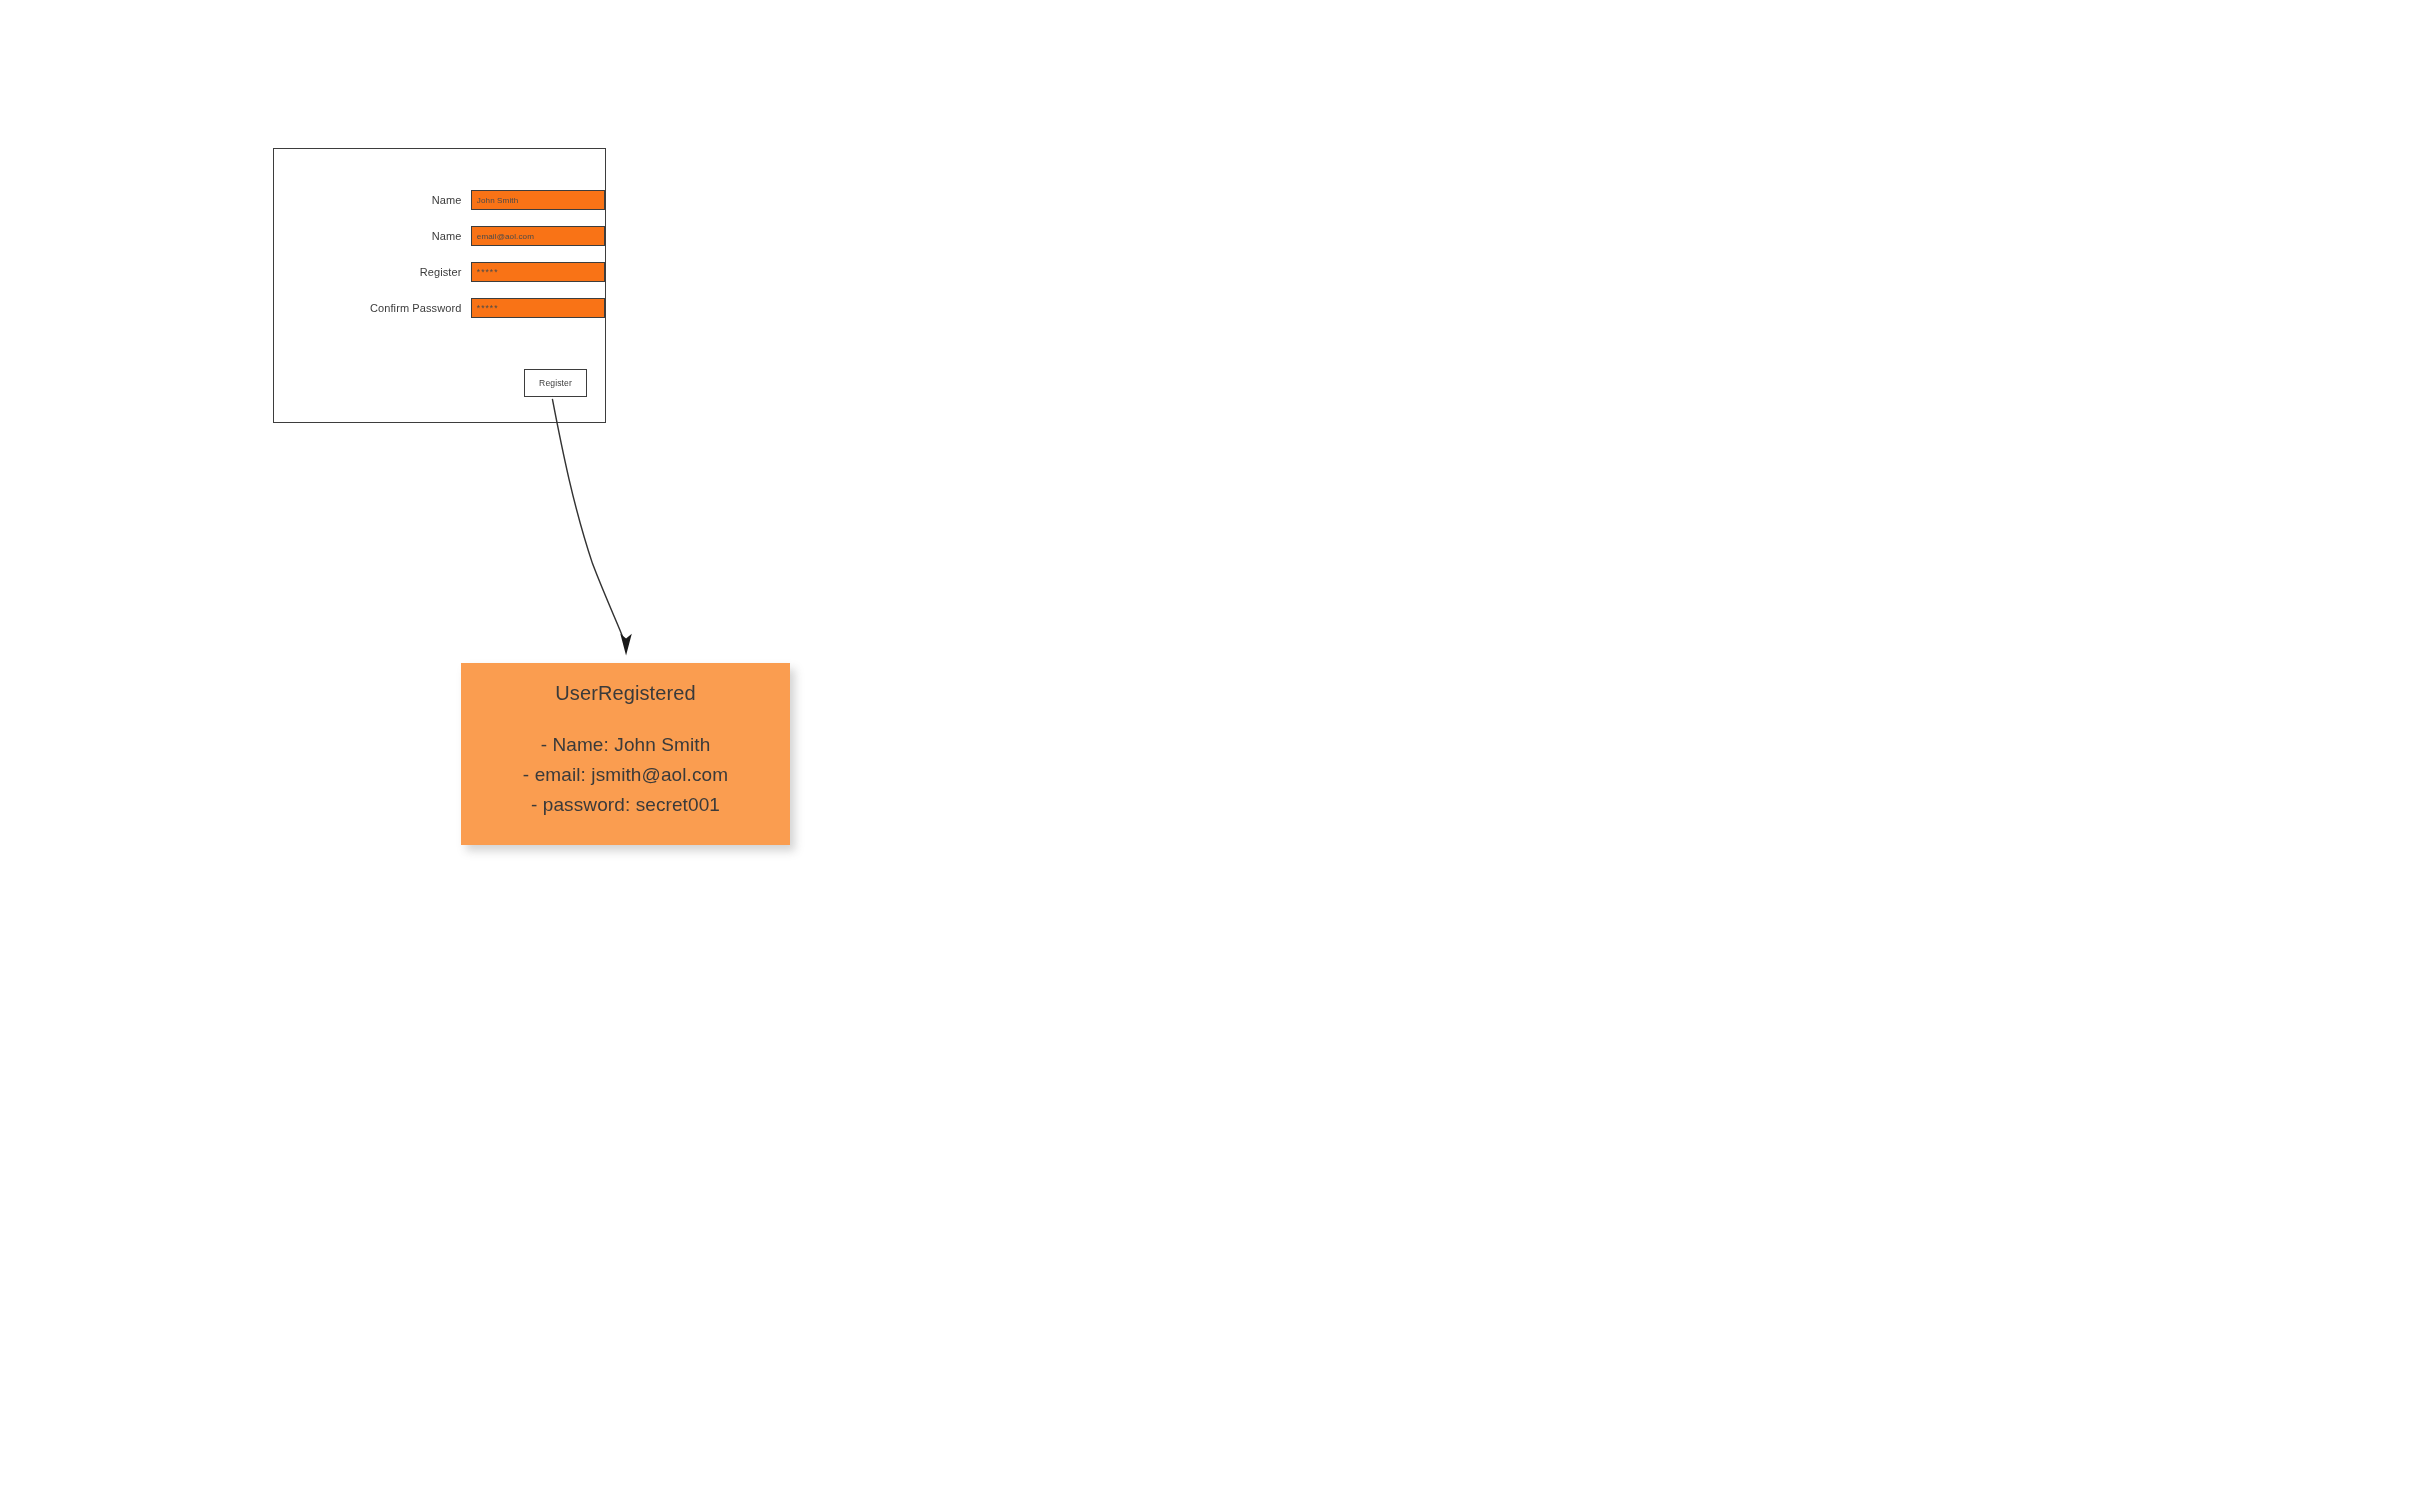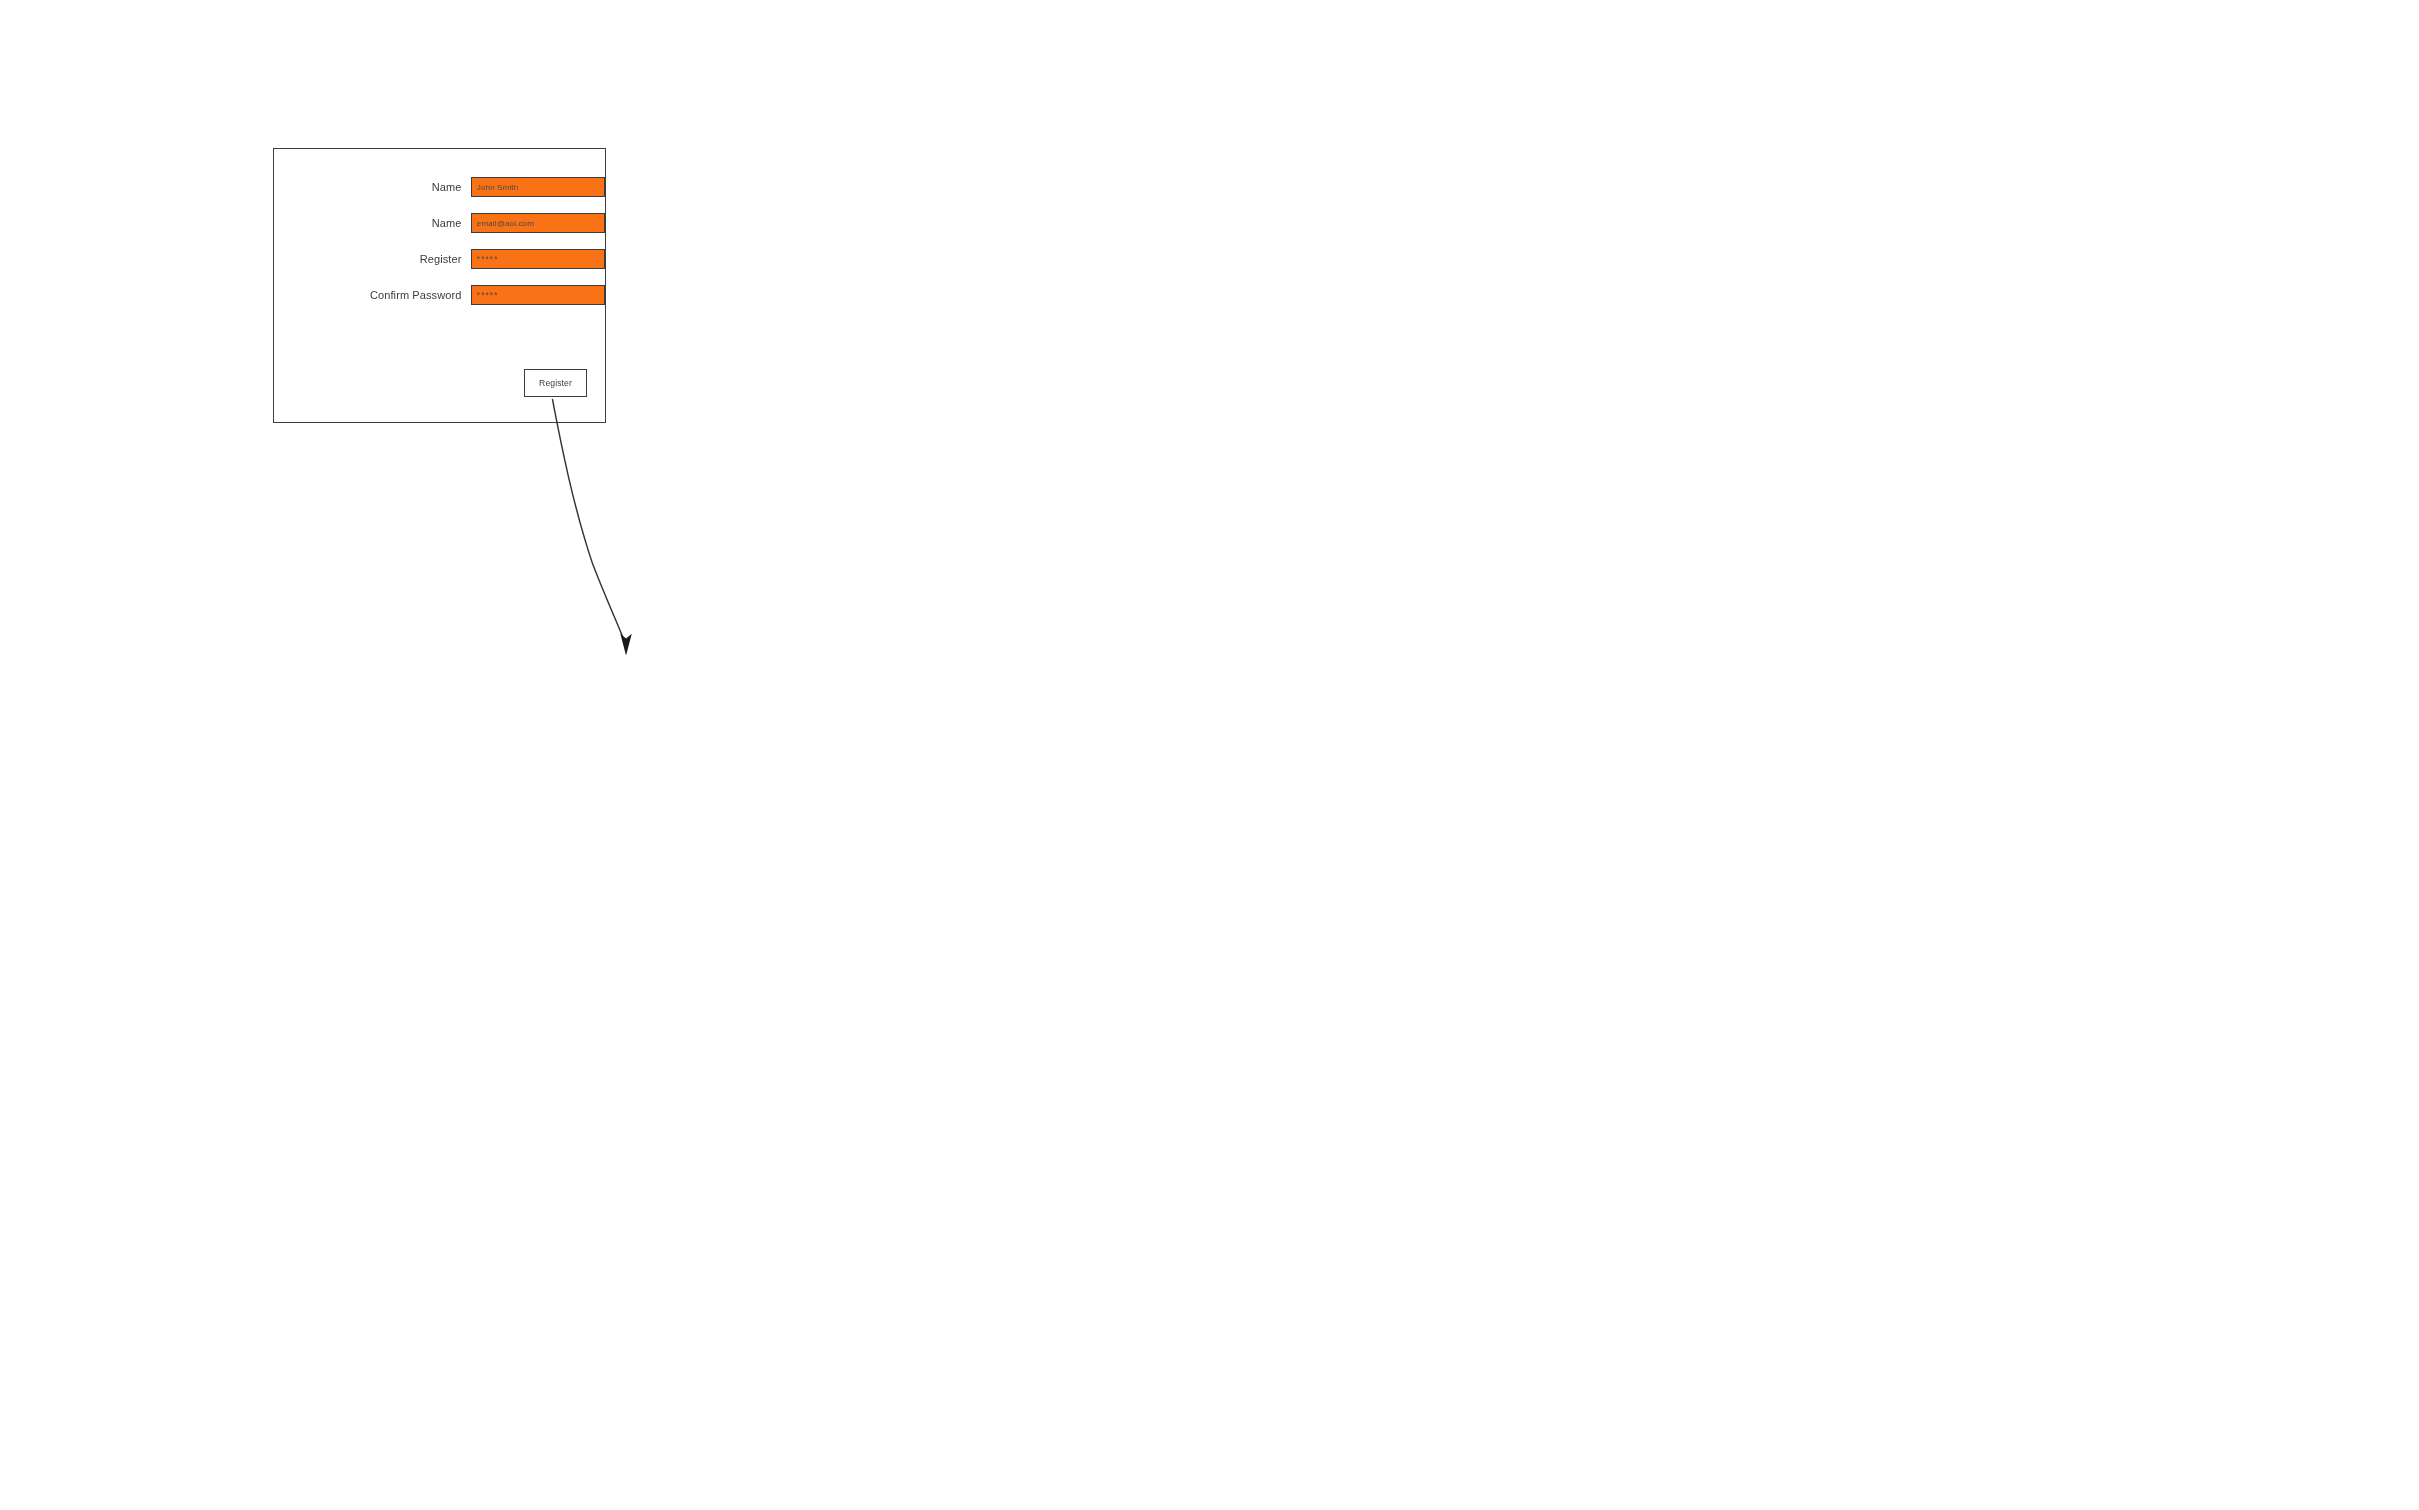--- a/index.html
+++ b/index.html
@@ -30,21 +30,21 @@
     width: 333px;
     height: 275px;
     box-sizing: border-box;
     border: 1.9px solid #3d3d3d;
     background: #ffffff;
   }
 
   .form-rows {
     position: absolute;
     left: 0;
-    top: 20px;
+    top: 33px;
     width: 100%;
   }
 
   .form-row {
     display: flex;
     align-items: center;
     justify-content: flex-start;
     height: 36px;
     padding-left: 9.6px;
   }
@@ -192,15 +192,23 @@
       <div class="submit-button">Register</div>
     </div>
 
   </div>
 
   <svg id="connector" viewBox="0 0 2531 1580" xmlns="http://www.w3.org/2000/svg">
     <path id="connector-line" fill="none" stroke="#333333" stroke-width="1.5" stroke-linecap="round" d="M 578 418 C 588 470, 600 530, 620 590 C 636 632, 650 660, 655 676"></path>
     <path id="connector-head" fill="#1a1a1a" stroke="none" d="M 655 686 L 649 663 L 655 668 L 661 663 Z"></path>
   </svg>
 
+  <div class="sticky" style="background: rgb(250, 157, 80);">
+    <div class="sticky-title">UserRegistered</div>
+    <div class="sticky-body">
+      <div class="sticky-body-line">- Name: John Smith</div>
+      <div class="sticky-body-line">- email: jsmith@aol.com</div>
+      <div class="sticky-body-line">- password: secret001</div>
+    </div>
+  </div>
 
 </div>
 
 
 </body></html>

